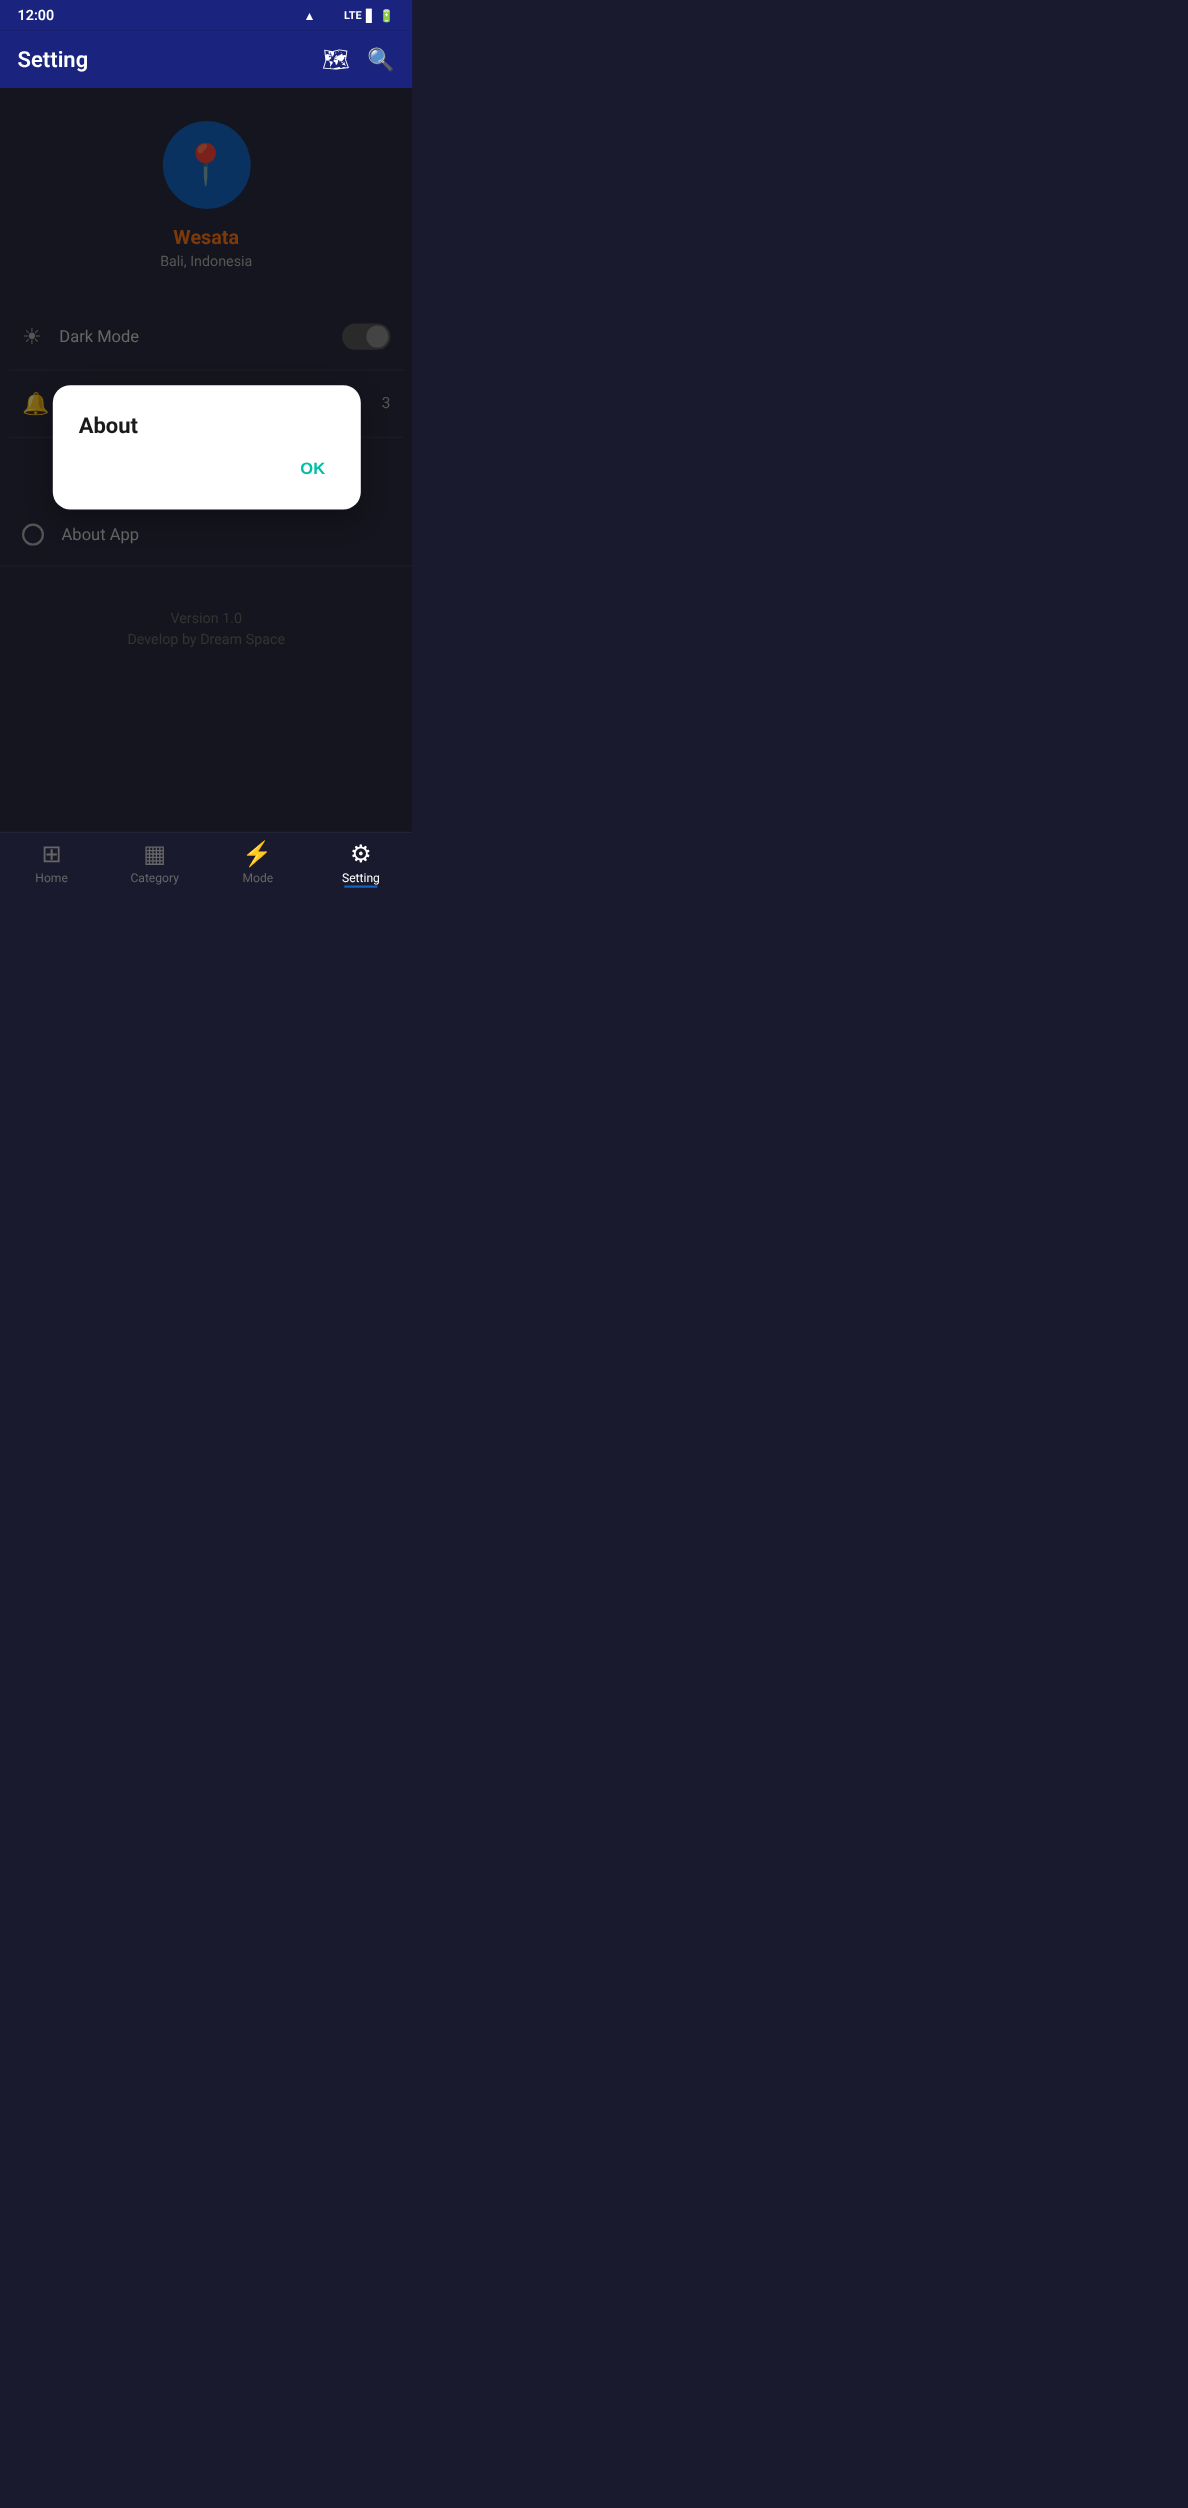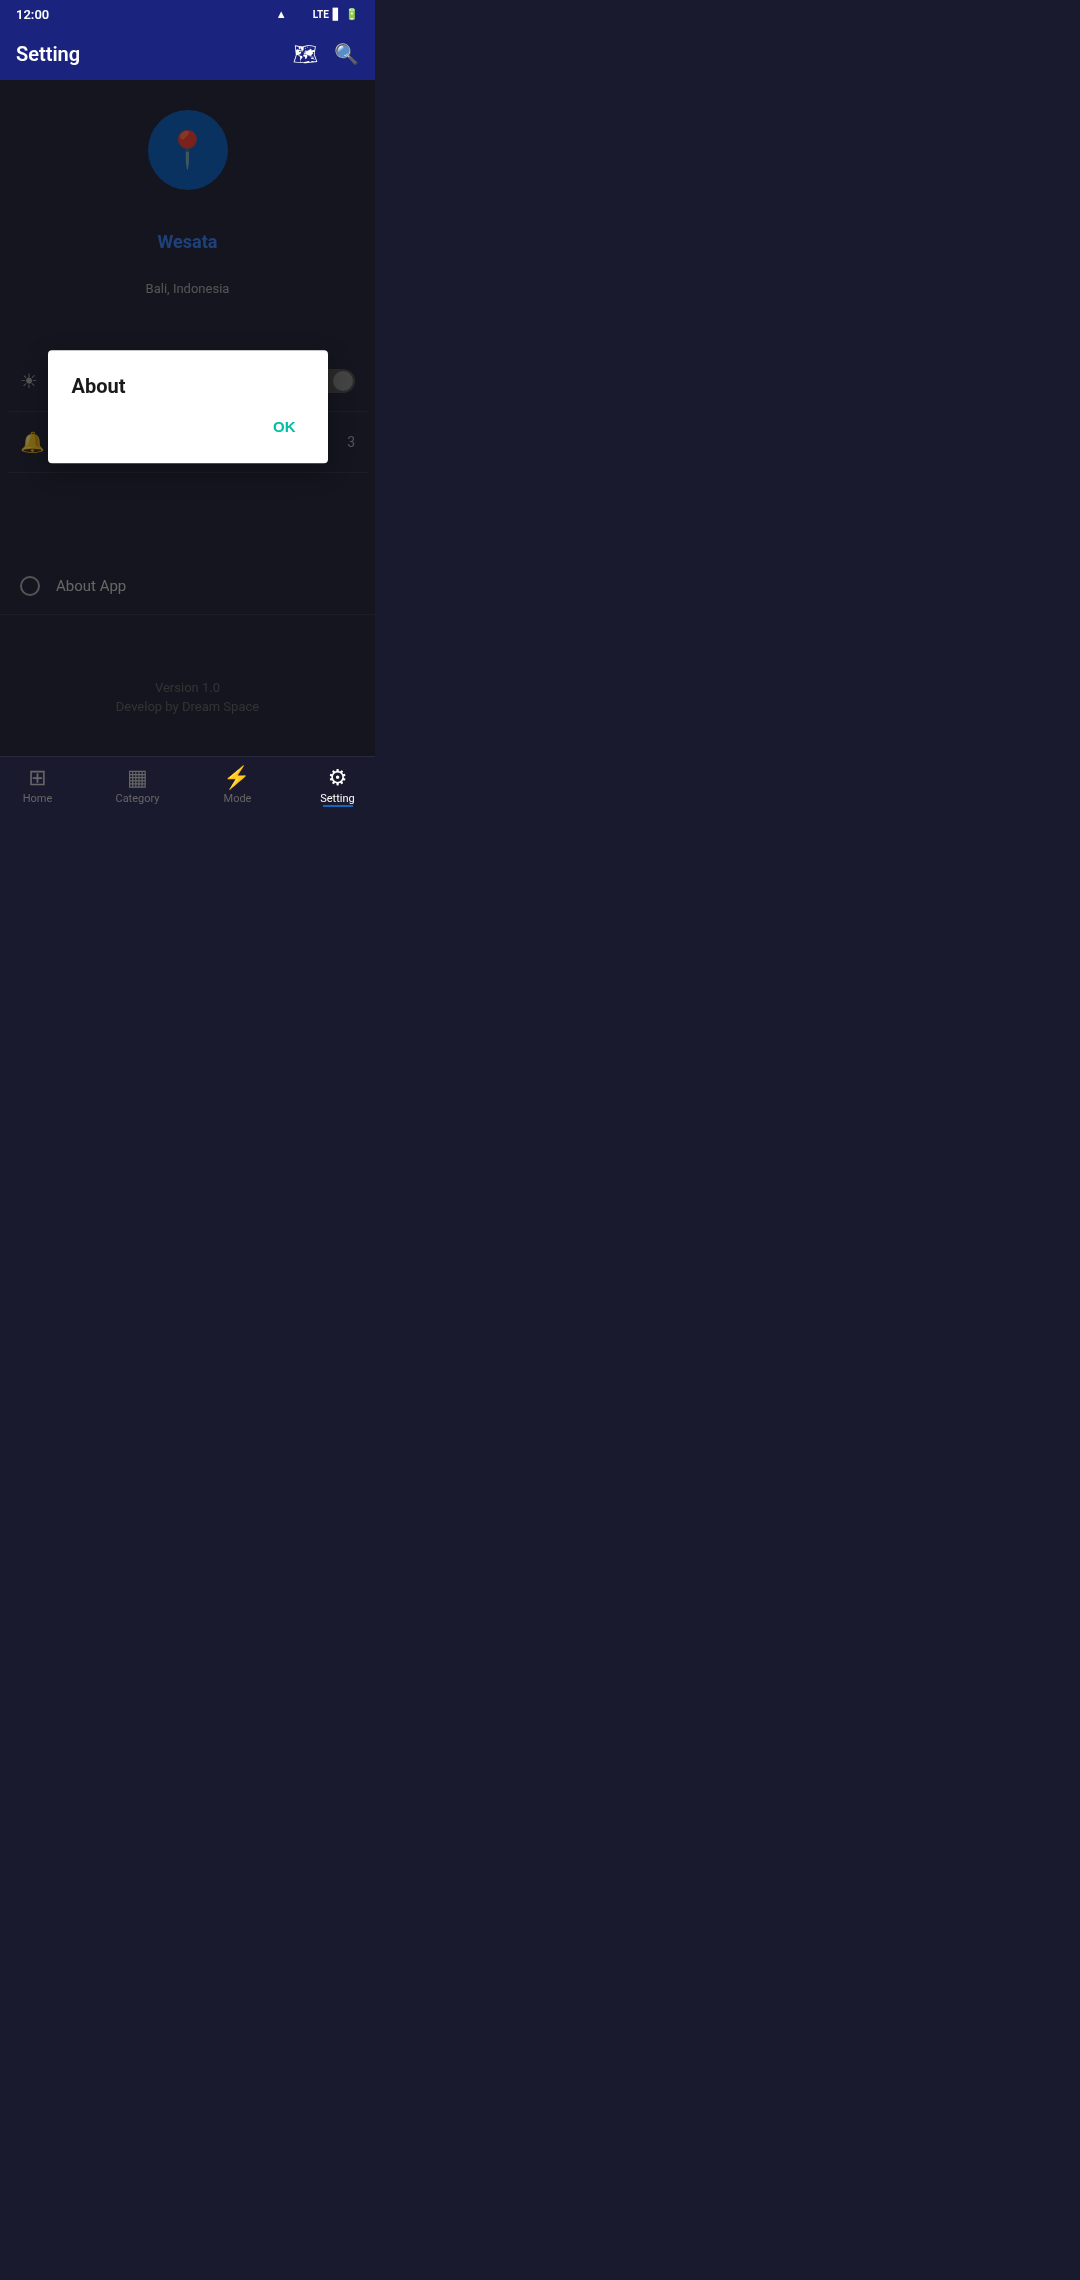--- a/index.html
+++ b/index.html
@@ -1,20 +1,19 @@
 <!DOCTYPE html>
 <html><head>
   <meta charset="utf-8">
   <meta name="viewport" content="width=device-width, initial-scale=1.0">
   <style>
     * {
       margin: 0;
       padding: 0;
       box-sizing: border-box;
-      gap: 25px;
     }
 
     body {
       width: 375px;
       height: 812px;
       font-family: 'Roboto', Arial, sans-serif;
       background: #1a1a2e;
       overflow: hidden;
       position: relative;
     }
@@ -101,21 +100,21 @@
       justify-content: center;
       margin-bottom: 16px;
     }
 
     .avatar-icon {
       color: white;
       font-size: 36px;
     }
 
     .app-name {
-      color: #3b82f6;
+      color: #f97316;
       font-size: 18px;
       font-weight: 700;
       margin-bottom: 4px;
     }
 
     .app-location {
       color: #aaa;
       font-size: 13px;
       margin-bottom: 30px;
     }
@@ -197,21 +196,21 @@
       z-index: 10;
     }
 
     
     .dialog {
       position: absolute;
       top: 50%;
       left: 50%;
       transform: translate(-50%, -60%);
       background: white;
-      border-radius: 4px;
+      border-radius: 16px;
       width: 280px;
       z-index: 20;
       padding: 24px;
       box-shadow: 0 8px 24px rgba(0,0,0,0.3);
     }
 
     .dialog-title {
       color: #1a1a1a;
       font-size: 20px;
       font-weight: 700;

